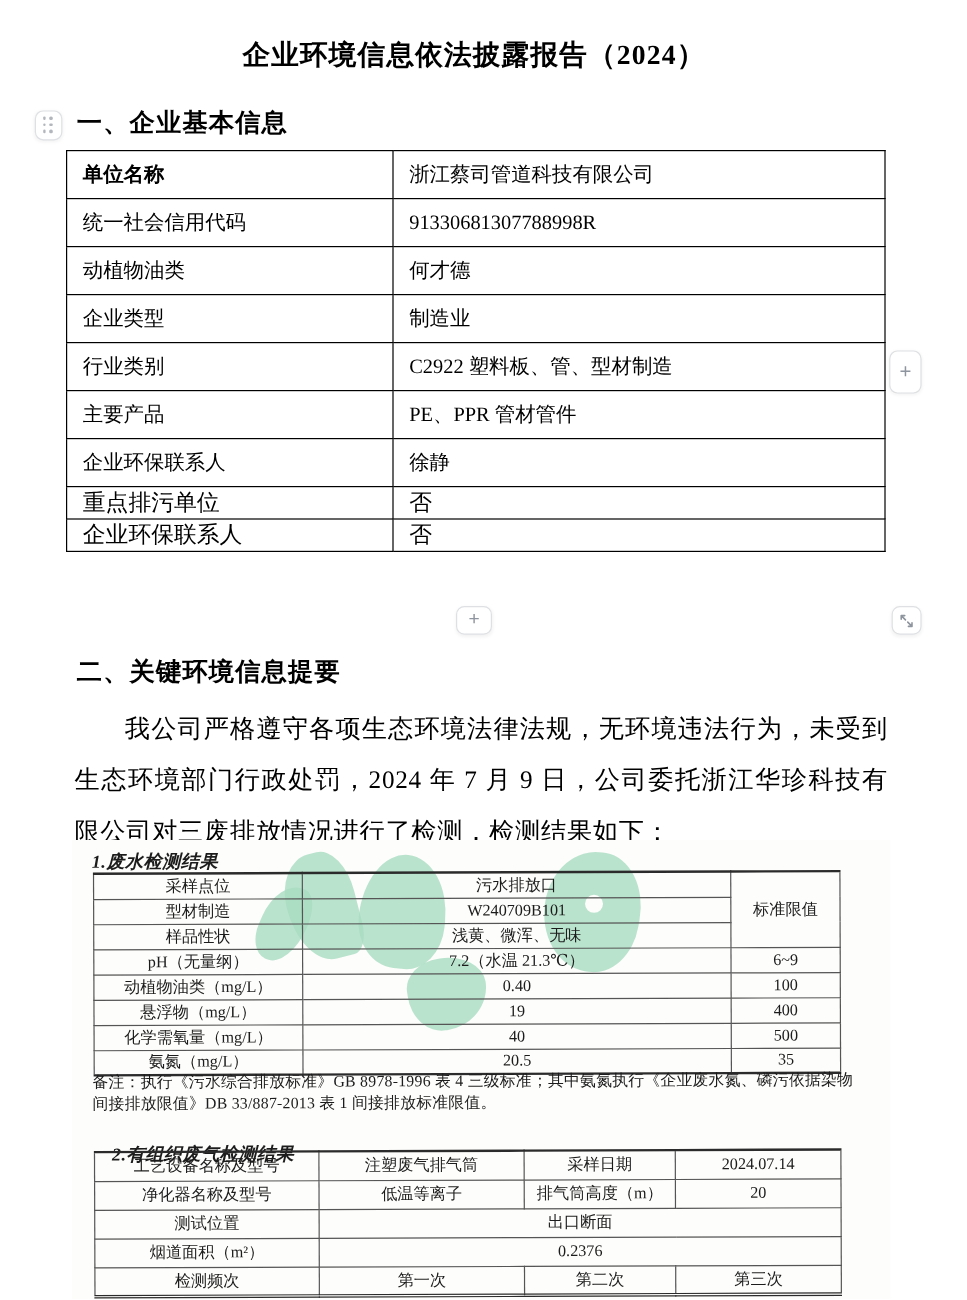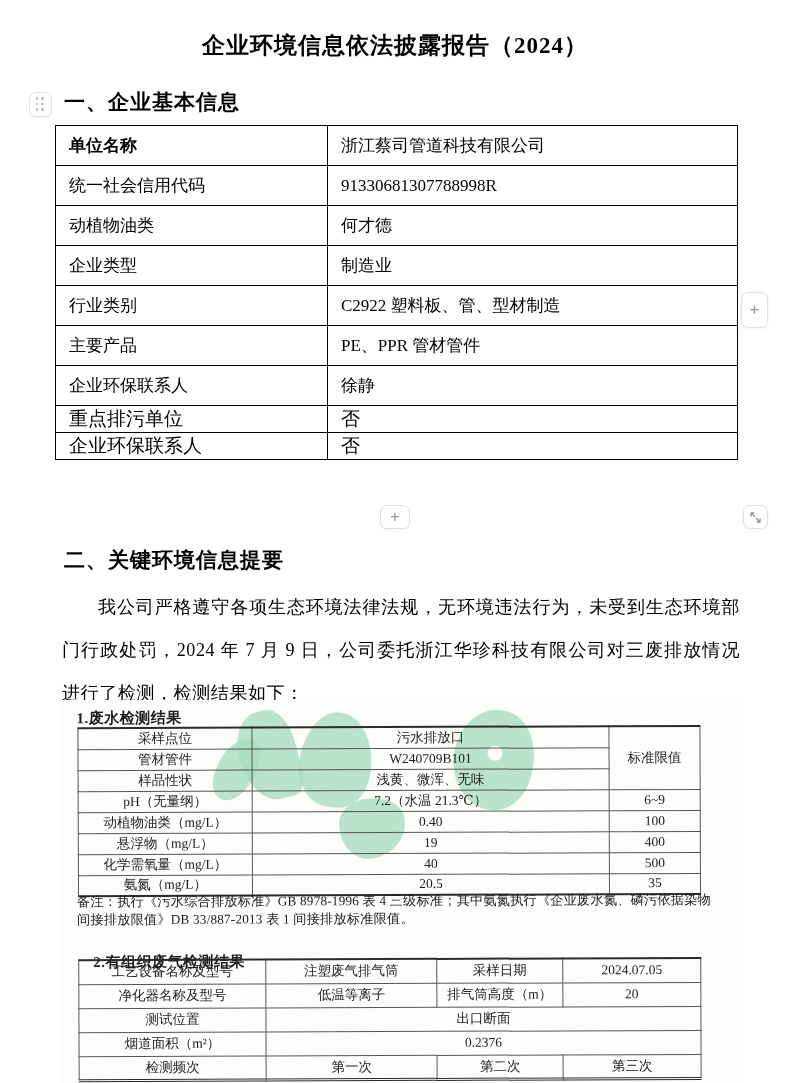--- a/index.html
+++ b/index.html
@@ -6,21 +6,21 @@
   html,body { background:#fff; }
   body { font-family:"Liberation Serif","DejaVu Serif",serif; color:#000; }
   .stage { position:relative; width:785px; height:1083px; background:#fff; overflow:hidden; }
 
   
   .doc-title { position:absolute; left:40px; top:30px; width:710px; text-align:center;
     font-size:23px; font-weight:bold; letter-spacing:1px; }
   .h2 { position:absolute; left:64px; font-size:21px; font-weight:bold; letter-spacing:1px; }
   .h2.s1 { top:88px;text-align:right; }
   .h2.s2 { top:546px;font-family:Liberation Serif, serif; }
-  .para { position:absolute; left:62px; top:586px; width:678px; font-size:18px;
+  .para { position:absolute; left:62px; top:586px; width:678px; font-size:21px;
     line-height:43px; text-align:justify; text-indent:2em; letter-spacing:0.6px; }
 
   
   .ctrl { position:absolute; background:#fff; border:1px solid #dee0e3; border-radius:7px;
     display:flex; align-items:center; justify-content:center; color:#8f959e;
     font-family:"Liberation Sans",sans-serif; box-shadow:0 1px 3px rgba(31,35,41,.06); cursor:pointer; }
   .drag-handle { left:29px; top:92px; width:23px; height:25px; }
   .dots { display:grid; grid-template-columns:repeat(2,4px); grid-template-rows:repeat(3,4px); gap:1.5px; }
   .dots i { width:2.6px; height:2.6px; border-radius:50%; background:#b2b6bd; }
   .add-col { left:741px; top:292px; width:27px; height:36px; font-size:17px; }
@@ -32,21 +32,21 @@
   .info-table td { border:1px solid #000; padding-left:13px; font-size:17px; vertical-align:middle; background:#fff; }
   .info-table tr.tall td { height:40px; }
   .info-table tr.short td { height:22px; font-size:19px; }
   .info-table td.b { font-weight:bold; }
 
   
   .scan { position:absolute; left:60px; top:700px; width:682px; height:383px; background:#fdfdfb; overflow:hidden; }
   .scan-inner { position:absolute; inset:0; transform:rotate(-0.2deg); color:#1c1c1c; }
   .wm { position:absolute; background:#a9dcc2; opacity:.8; }
   .wm-hole { position:absolute; background:#fdfdfb; border-radius:50%; opacity:1; }
-  .scan-h { position:absolute; left:17px; font-size:15px; font-weight:bold; letter-spacing:.5px; }
+  .scan-h { position:absolute; left:17px; font-size:15px; font-weight:bold; letter-spacing:.5px;font-style:italic; }
   .scan-h.t1 { top:8px; }
   .scan-h.t2 { top:252px;margin-left:16px; }
   .scan-table { position:absolute; left:18px; width:622px; border-collapse:collapse; table-layout:fixed;
     font-size:13.5px; }
   .scan-table td { border:1px solid #555; text-align:center; vertical-align:middle; background:transparent; padding:0 2px; }
   .tw { top:26px; border-top:2px solid #2b2b2b; border-bottom:2px solid #2b2b2b; }
   .tw td { height:21px; }
   .tg { top:258px; border-top:2px solid #2b2b2b; border-bottom:3px double #2b2b2b; }
   .tg td { height:24px; }
   .scan-note { position:absolute; left:17px; width:648px; font-size:13.2px; line-height:17px; letter-spacing:.2px; }
@@ -149,21 +149,21 @@
             <col style="width:357px">
             <col style="width:91px">
           </colgroup>
         <tbody>
             <tr>
               <td>采样点位</td>
               <td>污水排放口</td>
               <td rowspan="3">标准限值</td>
             </tr>
             <tr>
-              <td>管材管件</td>
+              <td>型材制造</td>
               <td>W240709B101</td>
             </tr>
             <tr>
               <td>样品性状</td>
               <td>浅黄、微浑、无味</td>
             </tr>
             <tr>
               <td>pH（无量纲）</td>
               <td>7.2（水温 21.3℃）</td>
               <td>6~9</td>
@@ -199,21 +199,21 @@
             <col style="width:187px">
             <col style="width:171px">
             <col style="width:126px">
             <col style="width:138px">
           </colgroup>
         <tbody>
             <tr>
               <td>工艺设备名称及型号</td>
               <td>注塑废气排气筒</td>
               <td>采样日期</td>
-              <td>2024.07.05</td>
+              <td>2024.07.14</td>
             </tr>
             <tr>
               <td>净化器名称及型号</td>
               <td>低温等离子</td>
               <td>排气筒高度（m）</td>
               <td>20</td>
             </tr>
             <tr>
               <td>测试位置</td>
               <td colspan="3">出口断面</td>

